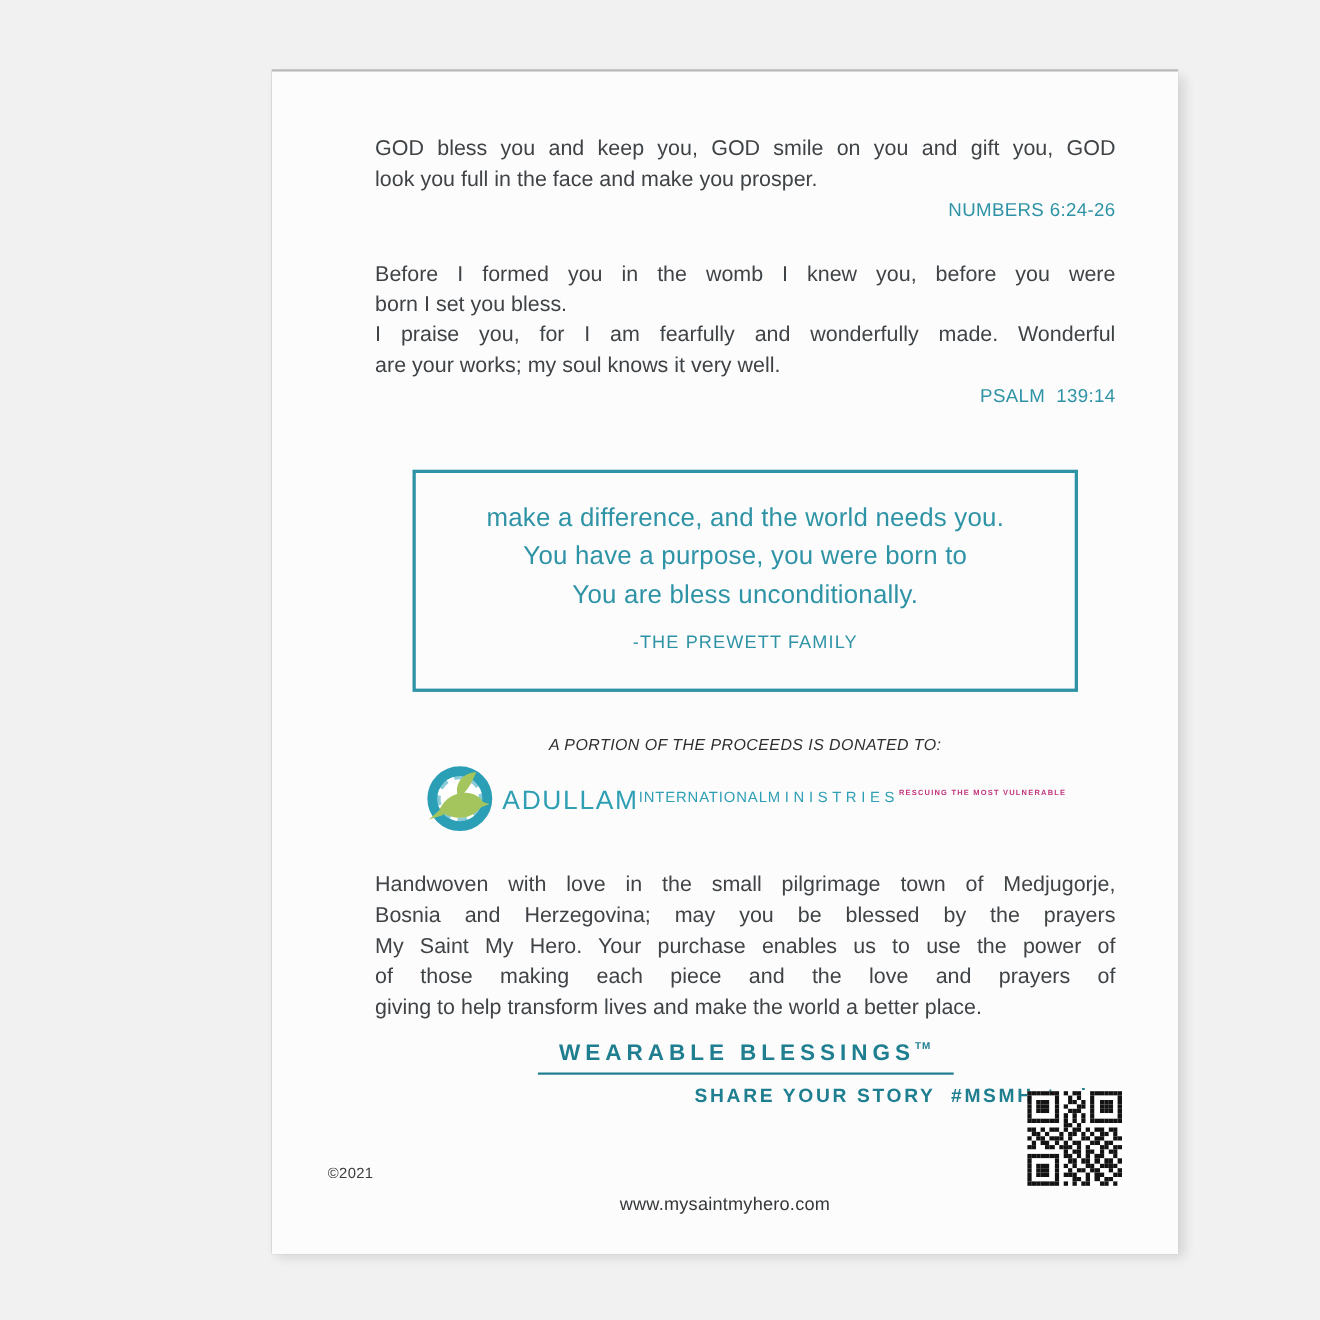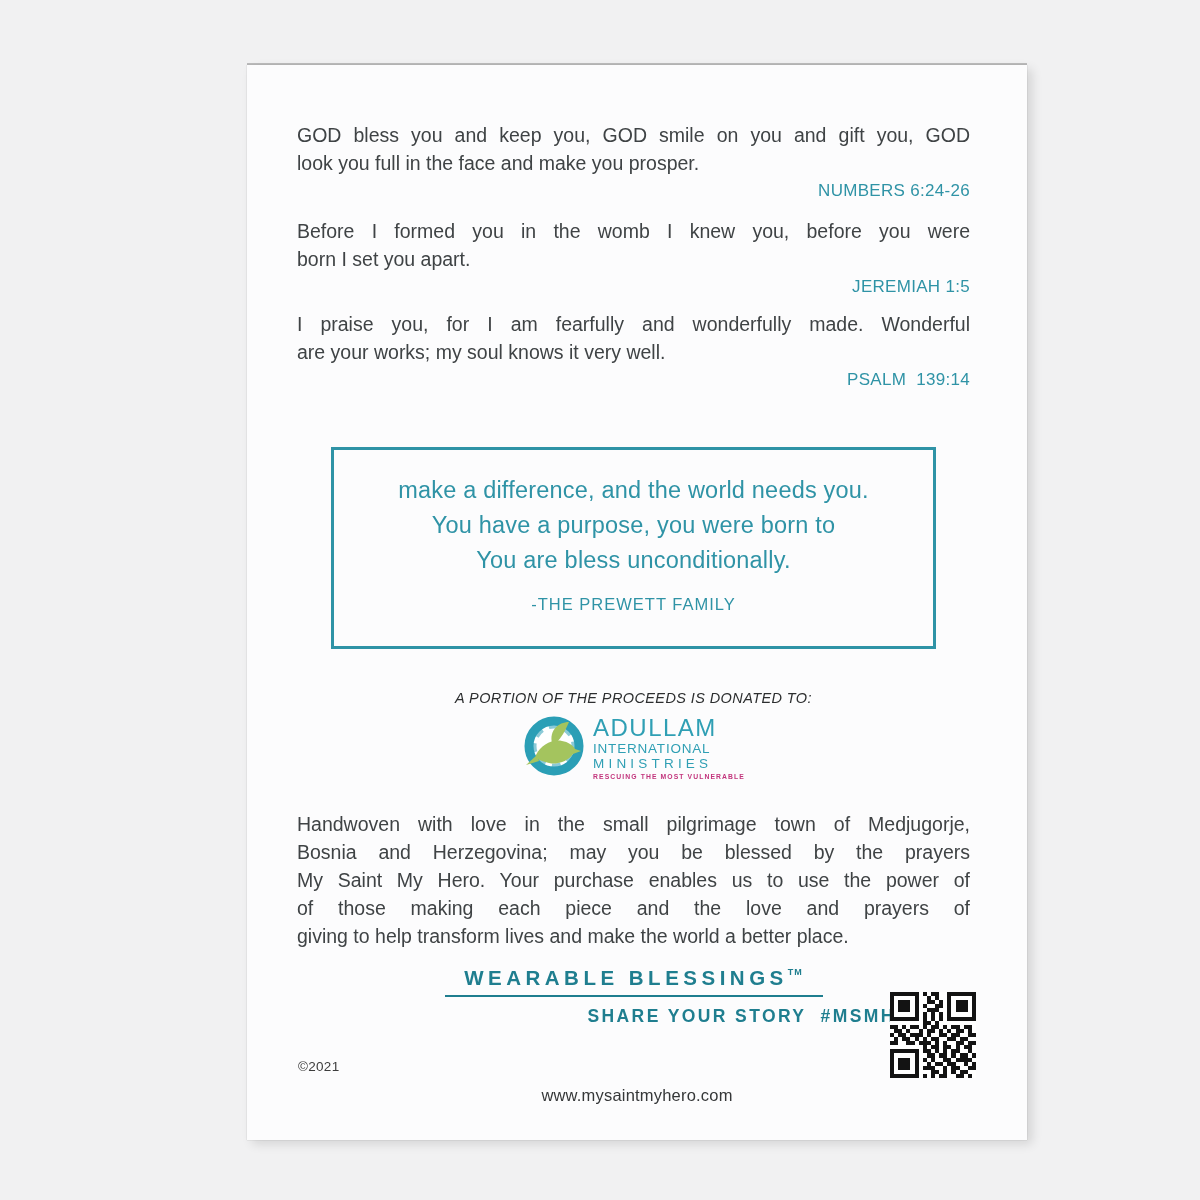--- a/index.html
+++ b/index.html
@@ -7,32 +7,33 @@
     width:1200px;height:1200px;
     background:#f1f1f2;
     font-family:"Liberation Sans","DejaVu Sans",sans-serif;
     position:relative;overflow:hidden;
   }
   .stage{position:absolute;inset:0;}
   .card{
     position:absolute;left:247px;top:65px;width:780px;height:1075px;
     background:#fcfcfd;
     box-shadow:0 -2px 0 rgba(140,140,140,.55), 5px 4px 10px rgba(0,0,0,.12), 0 0 1px rgba(0,0,0,.25);
+    padding-left:44px;
   }
   .content{padding:57px 57px 0 50px;}
   .vline{
     font-size:19.5px;line-height:27.5px;color:#3f4345;
     text-align:left;
   }
   .jl{text-align:justify;text-align-last:justify;}
   .ref{
     font-size:17px;line-height:21px;color:var(--teal,#3a98ad);
     text-align:right;margin-top:3px;white-space:pre-wrap;letter-spacing:.3px;
   }
-  .verse-1 .ref{margin-bottom:17px;}
+  .verse-1 .ref{margin-bottom:35px;}
   .verse-2 .ref{margin-bottom:14px;}
   .quote-box{
     box-sizing:border-box;margin:57px auto 0;width:605px;height:202px;
     border:3px solid var(--teal,#2f93a6);
     padding-top:23px;text-align:center;
   }
   .qline{
     font-size:23.5px;line-height:35px;color:var(--teal,#2f93a6);
     letter-spacing:.2px;
   }
@@ -41,21 +42,21 @@
     letter-spacing:1px;
   }
   .donate-heading{
     margin-top:41px;text-align:center;
     font-size:14.5px;color:#2c2e2f;letter-spacing:.4px;font-weight:400;font-style:italic;
   }
   .logo-row{
     margin-top:9px;display:flex;justify-content:center;align-items:center;gap:7px;
     height:66px;
   }
-  .logo-text{display:flex;flex-direction:column;align-items:flex-start;line-height:1;}
+  .logo-text{display:flex;flex-direction:row;align-items:flex-start;line-height:1;}
   .logo-l1{font-size:24px;color:var(--logoteal,#2f9fb4);letter-spacing:1.5px;font-weight:400;}
   .logo-l2{font-size:13.5px;color:var(--logoteal,#2f9fb4);letter-spacing:.8px;margin-top:2px;}
   .logo-l3{font-size:13.5px;color:var(--logoteal,#2f9fb4);letter-spacing:4.2px;margin-top:2px;}
   .logo-tag{
     font-size:6.8px;font-weight:bold;color:var(--magenta,#c2347c);
     letter-spacing:1.1px;margin-top:3px;white-space:pre-wrap;
   }
   .story{margin-top:29px;}
   .story .vline{line-height:28px;}
   .brand-line{
@@ -97,22 +98,21 @@
     <div class="content">
 
       <section class="verse verse-1">
         <div class="vline jl">GOD bless you and keep you, GOD smile on you and gift you, GOD</div>
         <div class="vline">look you full in the face and make you prosper.</div>
         <div class="ref">NUMBERS 6:24-26</div>
       </section>
 
       <section class="verse verse-2">
         <div class="vline jl">Before I formed you in the womb I knew you, before you were</div>
-        <div class="vline">born I set you apart.</div>
-        <div class="ref">JEREMIAH 1:5</div>
+        <div class="vline">born I set you bless.</div>
       </section>
 
       <section class="verse verse-3">
         <div class="vline jl">I praise you, for I am fearfully and wonderfully made. Wonderful</div>
         <div class="vline">are your works; my soul knows it very well.</div>
         <div class="ref">PSALM  139:14</div>
       </section>
 
       <div class="quote-box">
         <div class="qline">make a difference, and the world needs you.</div>

